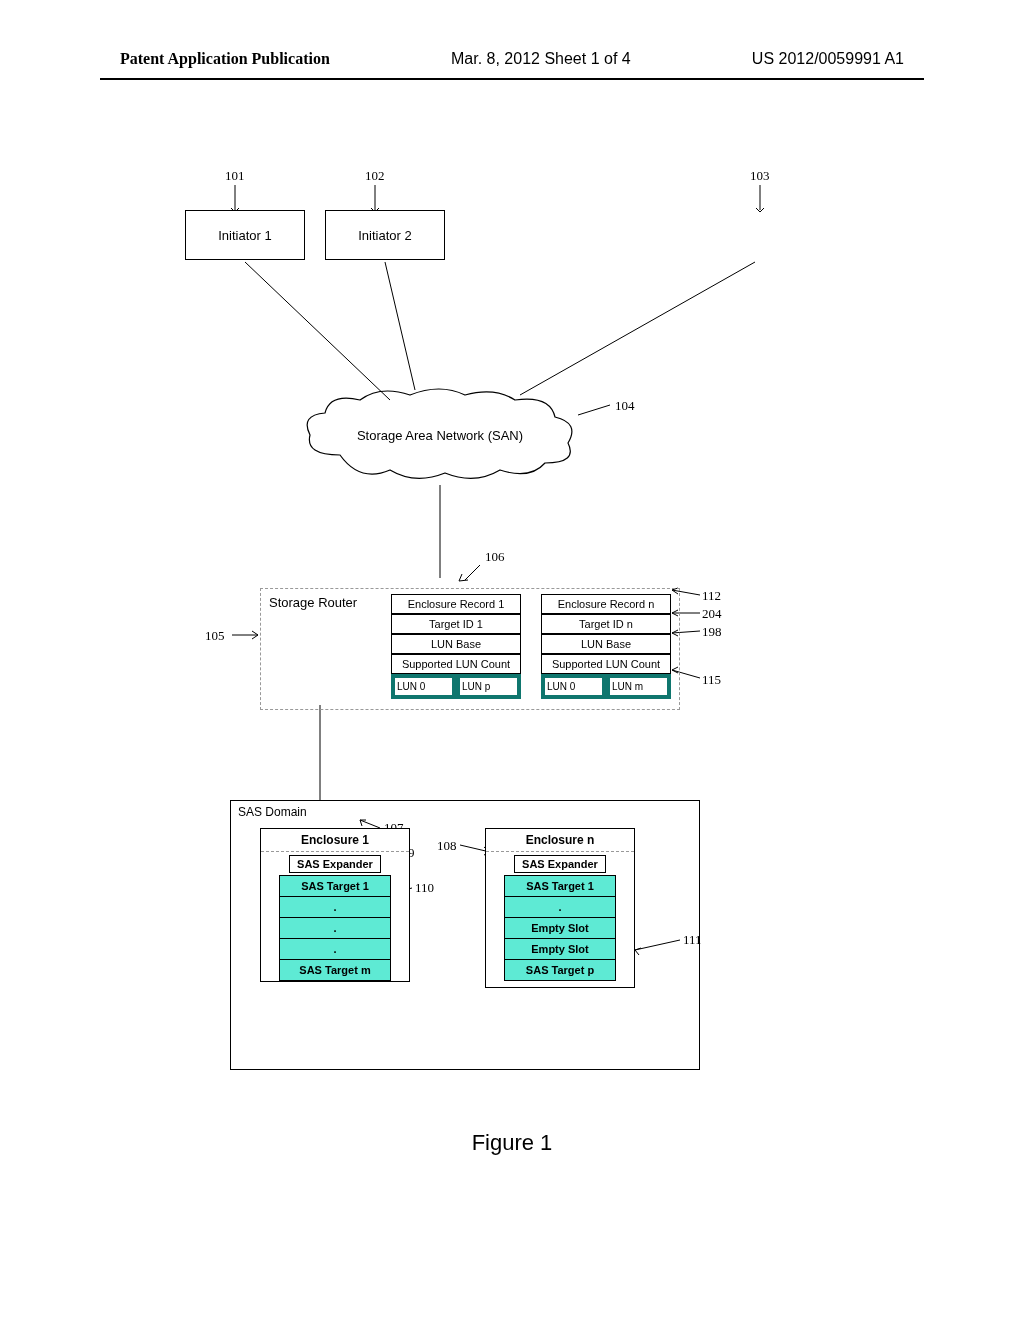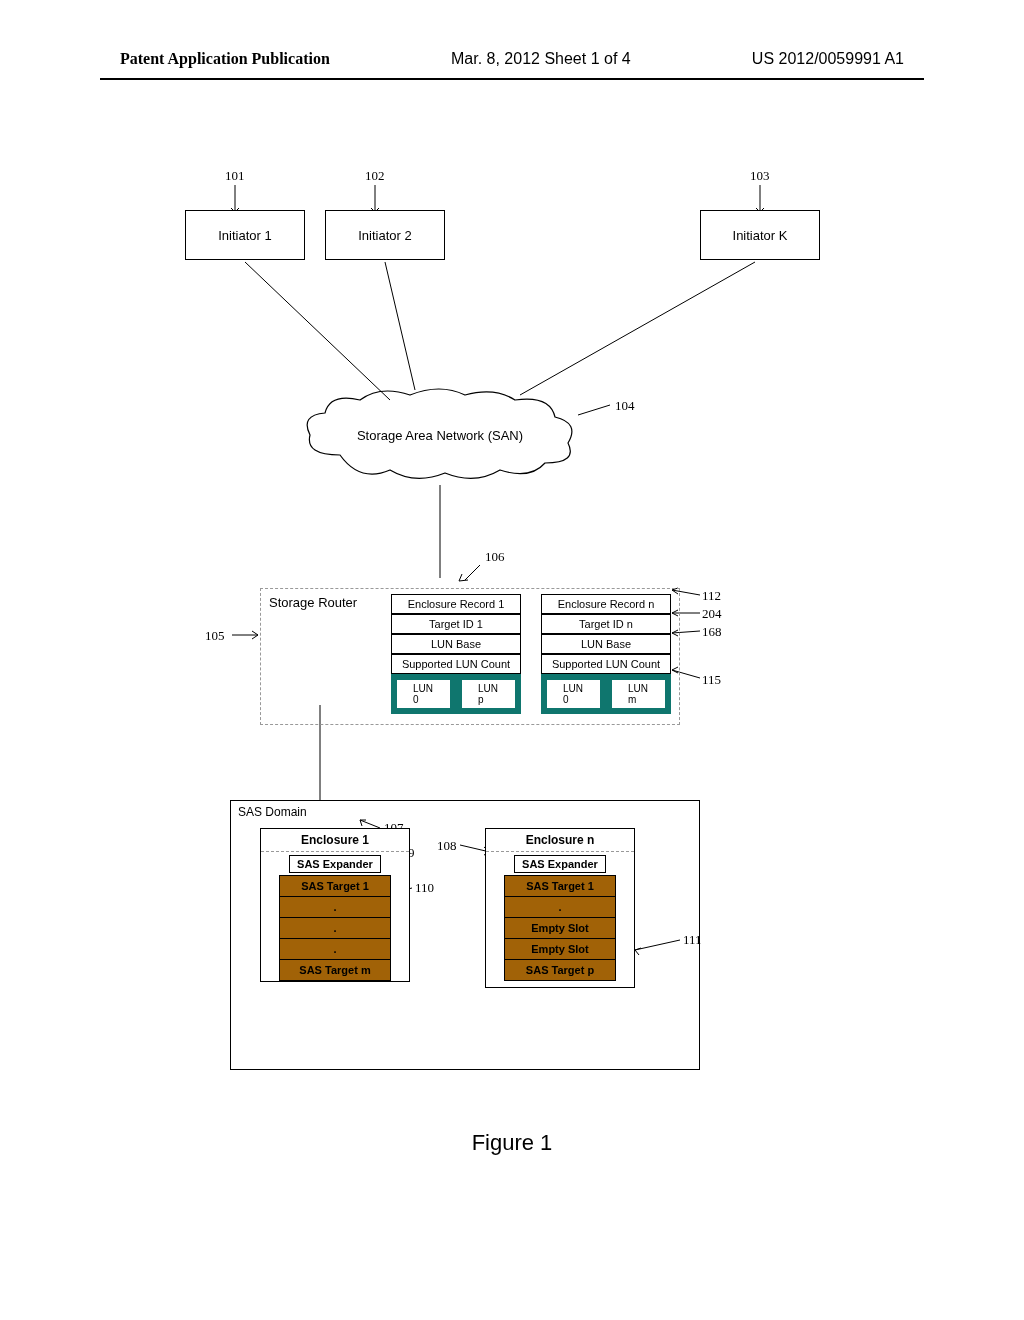--- a/index.html
+++ b/index.html
@@ -26,29 +26,29 @@
   .cloud-text { position: absolute; left: 50%; top: 50%; transform: translate(-50%, -50%); font-size: 13px; white-space: nowrap; }
   
   
   .storage-router { position: absolute; left: 260px; top: 508px; width: 420px; border: 1.5px dashed #999; padding: 4px; }
   
   .records-wrap { display: flex; justify-content: flex-end; gap: 20px; padding: 0 4px 6px 4px; }
   
   .enclosure-record { width: 130px; }
   .enclosure-record .cell { border: 1px solid #000; text-align: center; font-size: 11px; padding: 3px 2px; background:#fff; }
   .enclosure-record .split { display: flex; }
-  .enclosure-record .split .half { flex: 1; border: 6px solid #0f766e; padding: 3px 16px; font-size: 10px; }
+  .enclosure-record .split .half { flex: 1; border: 4px solid #0f766e; padding: 3px 2px; font-size: 10px; }
   
   
   .sas-domain { position: absolute; left: 230px; top: 720px; width: 470px; height: 270px; border: 1.5px solid #000; }
   .sas-domain-label { position: absolute; left: 238px; top: 725px; font-size: 12px; }
   
   .enclosure { position: absolute; width: 150px; border: 1px solid #000; background:#fff;font-weight:bold; }
   .enclosure .title { text-align: center; font-size: 12px; border-bottom: 1px dashed #999; padding: 4px; }
-  .enclosure .slot { border: 1px solid #000; text-align: center; font-size: 11px; padding: 4px 2px; margin: -1px 18px 0 18px; background: #a16207; }
+  .enclosure .slot { border: 1px solid #000; text-align: center; font-size: 11px; padding: 4px 2px; margin: -1px 18px 0 18px; background: #5eead4; }
   .enclosure .expander { border: 1px solid #000; text-align: center; font-size: 11px; padding: 2px; margin: 3px 28px; }
   
   .figure-caption { position: absolute; left: 50%; transform: translateX(-50%); top: 1050px; font-size: 22px; }
   
   svg.connections { position:absolute; left:0; top:0; width:1024px; height:1320px; pointer-events:none; }
   svg.connections line { stroke:#000; stroke-width:1; }
 </style>
 </head>
 <body>
 
@@ -113,23 +113,20 @@
   <div class="ref-label" style="left:225px; top:88px;">101</div>
   <div class="ref-label" style="left:365px; top:88px;">102</div>
   <div class="ref-label" style="left:750px; top:88px;">103</div>
 
   <div class="box initiator" style="left:185px;">
       <span>Initiator 1</span>
     </div>
   <div class="box initiator" style="left:325px;">
       <span>Initiator 2</span>
     </div>
-  <div class="box initiator" style="left:700px;">
-      <span>Initiator K</span>
-    </div>
 
   <div class="cloud">
     <svg class="cloud-svg" viewBox="0 0 280 100">
       <path d="M 40 70 Q 5 70 10 50 Q 0 30 25 28 Q 30 8 60 15 Q 80 0 110 10 Q 140 -2 165 10 Q 195 2 215 15 Q 250 10 255 32 Q 280 38 268 58 Q 278 78 245 78 Q 230 95 200 85 Q 175 100 145 88 Q 115 100 90 85 Q 60 98 40 70 Z" fill="none" stroke="#000" stroke-width="1.2"></path>
     </svg>
     <div class="cloud-text">Storage Area Network (SAN)</div>
   </div>
   <div class="ref-label" style="left:615px; top:318px;">104</div>
 
   <div class="ref-label" style="left:485px; top:469px;">106</div>
@@ -157,21 +154,21 @@
         <div class="split">
           <div class="half">LUN 0</div>
           <div class="half">LUN m</div>
         </div>
       </div>
     </div>
   </div>
 
   <div class="ref-label" style="left:702px; top:508px;">112</div>
   <div class="ref-label" style="left:702px; top:526px;">204</div>
-  <div class="ref-label" style="left:702px; top:544px;">168</div>
+  <div class="ref-label" style="left:702px; top:544px;">198</div>
   <div class="ref-label" style="left:702px; top:592px;">115</div>
 
   <div class="sas-domain"></div>
   <div class="sas-domain-label">SAS Domain</div>
 
   <div class="ref-label" style="left:384px; top:740px;">107</div>
   <div class="ref-label" style="left:437px; top:758px;">108</div>
   <div class="ref-label" style="left:395px; top:765px;">109</div>
   <div class="ref-label" style="left:415px; top:800px;">110</div>
   <div class="ref-label" style="left:683px; top:852px;">111</div>

